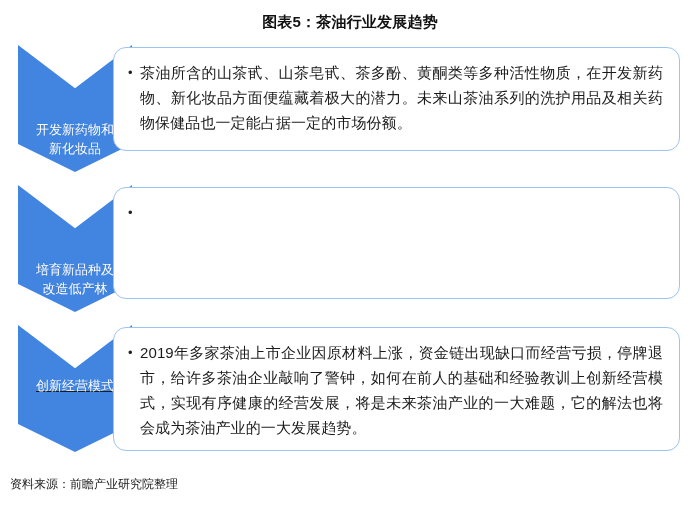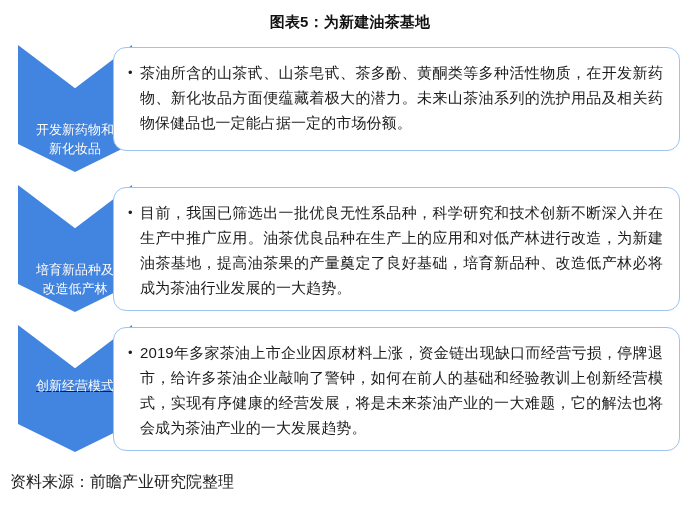--- a/index.html
+++ b/index.html
@@ -113,30 +113,30 @@
     text-align: justify;
     text-justify: inter-ideograph;
     letter-spacing: 0.1px;
   }
 
   
   .footer {
     position: absolute;
     left: 10px;
     bottom: 18px;
-    font-size: 16px;
+    font-size: 12px;
     color: #222222;
   }
 </style>
 </head>
 <body>
 
 <div class="page">
 
-  <div class="title">图表5：为新建油茶基地</div>
+  <div class="title">图表5：茶油行业发展趋势</div>
 
   <div class="rows">
 
     <div class="row">
       <div class="chevron">
         <span class="chevron-label">开发新药物和
 新化妆品</span>
       </div>
       <div class="card">
         <span class="bullet">•</span>
@@ -144,21 +144,20 @@
       </div>
     </div>
 
     <div class="row">
       <div class="chevron">
         <span class="chevron-label">培育新品种及
 改造低产林</span>
       </div>
       <div class="card tall">
         <span class="bullet">•</span>
-        <span class="card-text">目前，我国已筛选出一批优良无性系品种，科学研究和技术创新不断深入并在生产中推广应用。油茶优良品种在生产上的应用和对低产林进行改造，为新建油茶基地，提高油茶果的产量奠定了良好基础，培育新品种、改造低产林必将成为茶油行业发展的一大趋势。</span>
       </div>
     </div>
 
     <div class="row">
       <div class="chevron single">
         <span class="chevron-label">创新经营模式</span>
       </div>
       <div class="card tall">
         <span class="bullet">•</span>
         <span class="card-text">2019年多家茶油上市企业因原材料上涨，资金链出现缺口而经营亏损，停牌退市，给许多茶油企业敲响了警钟，如何在前人的基础和经验教训上创新经营模式，实现有序健康的经营发展，将是未来茶油产业的一大难题，它的解法也将会成为茶油产业的一大发展趋势。</span>

